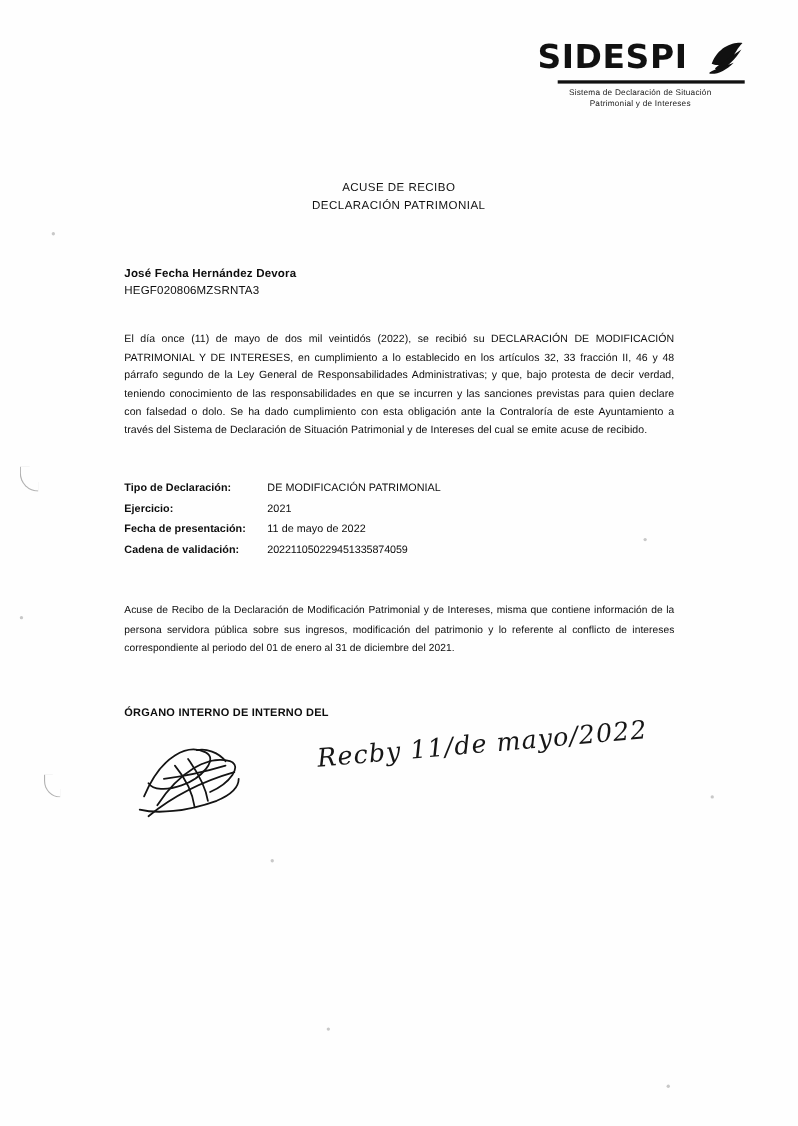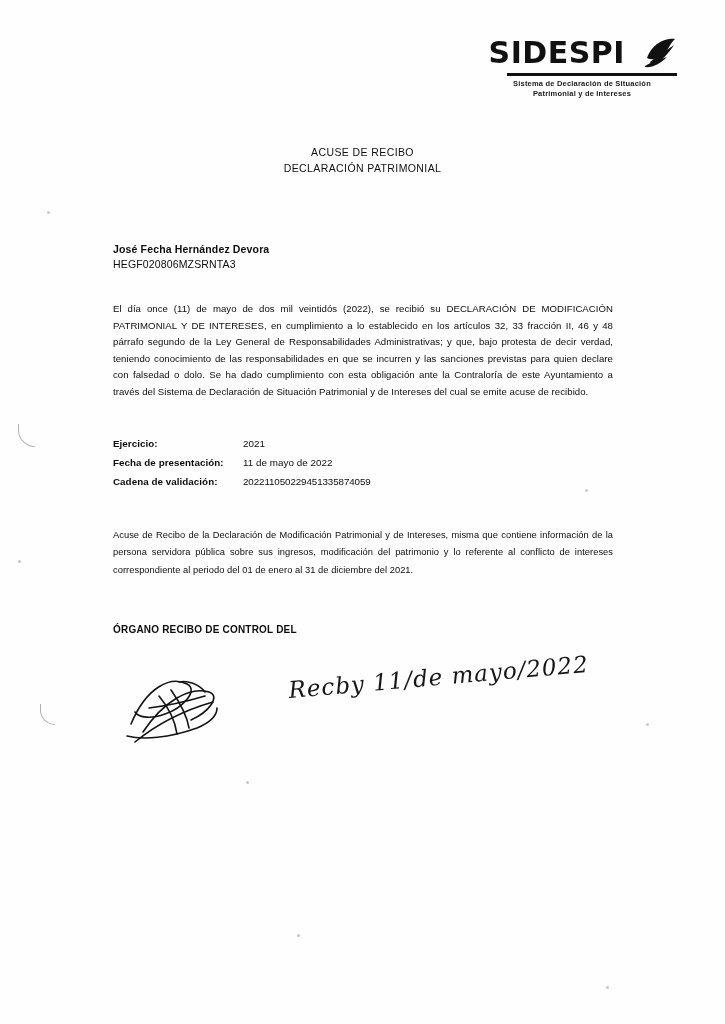--- a/index.html
+++ b/index.html
@@ -65,33 +65,33 @@
     display: inline-block;
   }
   .logo-underline {
     height: 3px;
     background: #111;
     width: 170px;
     margin: 3px 0 3px auto;
   }
   .logo-sub {
     font-size: 7.5px;
-    font-weight: bold;
+    font-weight: normal;
     line-height: 1.35;
     color: #1a1a1a;
     text-align: center;
     width: 190px;
     margin-left: auto;
     letter-spacing: .2px;
   }
 
   
   .doc-title {
     position: absolute;
-    top: 145px;
+    top: 164px;
     left: 0;
     right: 0;
     text-align: center;
     font-size: 10.5px;
     letter-spacing: .4px;
     line-height: 1.5;
     color: #111;
   }
 
   .content {
@@ -216,36 +216,40 @@
 
   <div class="content">
 
     <p class="person-name">José Fecha Hernández Devora</p>
     <p class="person-curp">HEGF020806MZSRNTA3</p>
 
     <p class="body-par">El día once (11) de mayo de dos mil veintidós (2022), se recibió su DECLARACIÓN DE MODIFICACIÓN PATRIMONIAL Y DE INTERESES, en cumplimiento a lo establecido en los artículos 32, 33 fracción II, 46 y 48 párrafo segundo de la Ley General de Responsabilidades Administrativas; y que, bajo protesta de decir verdad, teniendo conocimiento de las responsabilidades en que se incurren y las sanciones previstas para quien declare con falsedad o dolo. Se ha dado cumplimiento con esta obligación ante la Contraloría de este Ayuntamiento a través del Sistema de Declaración de Situación Patrimonial y de Intereses del cual se emite acuse de recibido.</p>
 
     <div class="fields">
       <div class="field-row">
+        <span class="field-label">Tipo de Declaración:</span>
+        <span class="field-value">DE MODIFICACIÓN PATRIMONIAL</span>
+      </div>
+      <div class="field-row">
         <span class="field-label">Ejercicio:</span>
         <span class="field-value">2021</span>
       </div>
       <div class="field-row">
         <span class="field-label">Fecha de presentación:</span>
         <span class="field-value">11 de mayo de 2022</span>
       </div>
       <div class="field-row">
         <span class="field-label">Cadena de validación:</span>
         <span class="field-value tight">202211050229451335874059</span>
       </div>
     </div>
 
     <p class="closing-par">Acuse de Recibo de la Declaración de Modificación Patrimonial y de Intereses, misma que contiene información de la persona servidora pública sobre sus ingresos, modificación del patrimonio y lo referente al conflicto de intereses correspondiente al periodo del 01 de enero al 31 de diciembre del 2021.</p>
 
-    <p class="org-line">ÓRGANO RECIBO DE CONTROL DEL</p>
+    <p class="org-line">ÓRGANO INTERNO DE INTERNO DEL</p>
   </div>
 
   <div class="sig-area">
     <svg class="sig-svg" width="200" height="100" viewBox="0 0 200 100" aria-hidden="true">
       <g fill="none" stroke="#141414" stroke-width="1.6" stroke-linecap="round">
         <path d="M18 62 C34 24, 58 14, 74 22 C86 28, 70 46, 52 52 C38 57, 26 56, 22 50"></path>
         <path d="M30 70 C50 40, 76 24, 96 30 C108 34, 96 50, 78 58"></path>
         <path d="M22 80 C44 62, 72 48, 100 40"></path>
         <path d="M46 34 C56 46, 62 58, 64 72"></path>
         <path d="M58 28 C68 42, 74 54, 76 66"></path>

